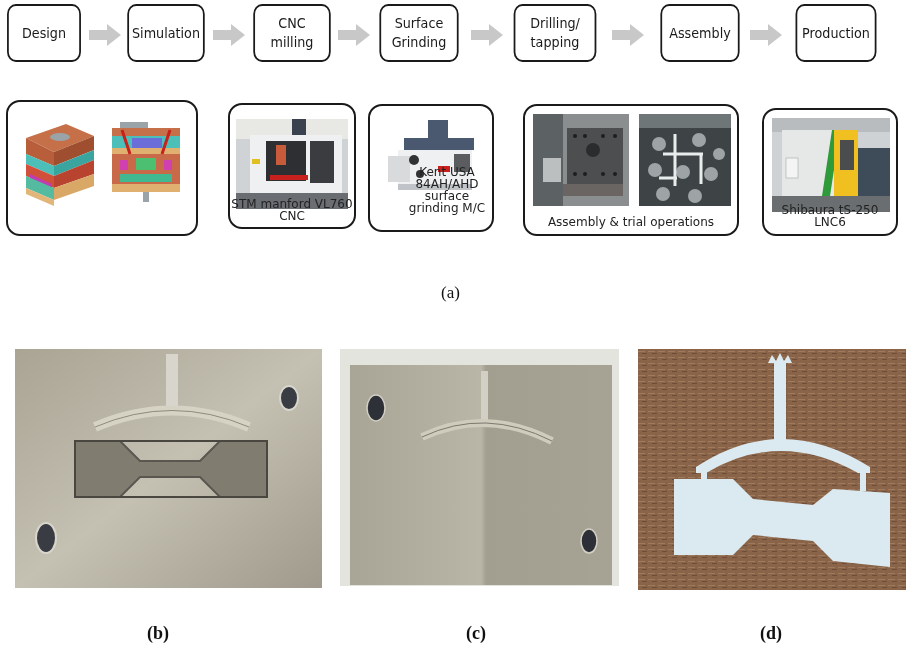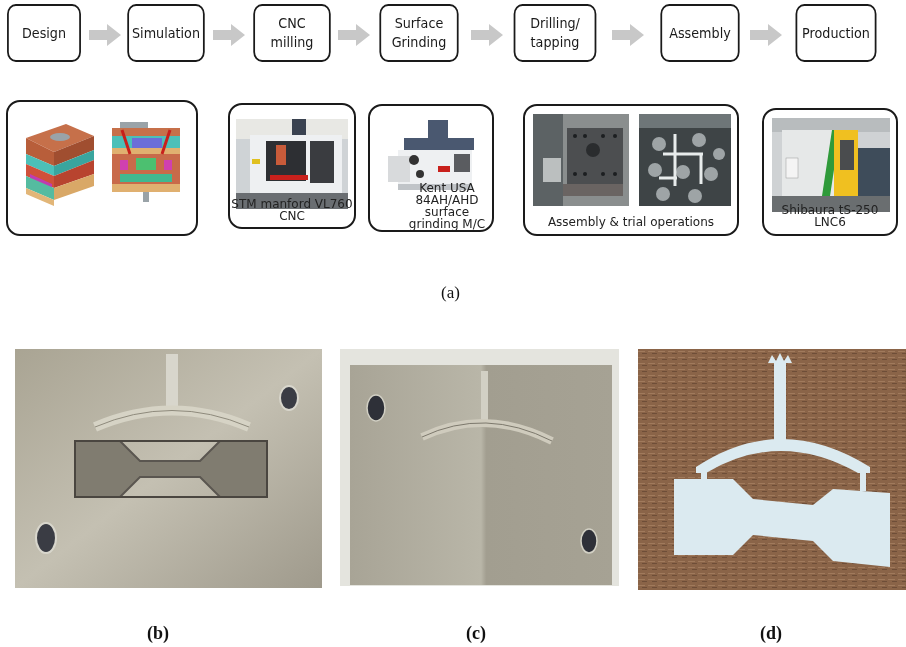--- a/index.html
+++ b/index.html
@@ -132,21 +132,21 @@
     <rect x="44" y="0" width="20" height="22" fill="#4a5870"></rect>
     <rect x="20" y="18" width="70" height="12" fill="#4a5870"></rect>
     <rect x="14" y="30" width="74" height="34" fill="#eef0f2"></rect>
     <rect x="4" y="36" width="22" height="26" fill="#d8dadc"></rect>
     <circle cx="30" cy="40" r="5" fill="#333"></circle>
     <circle cx="36" cy="54" r="4" fill="#333"></circle>
     <rect x="54" y="46" width="12" height="6" fill="#c8201c"></rect>
     <rect x="70" y="34" width="16" height="18" fill="#5a5c60"></rect>
     <rect x="14" y="64" width="74" height="6" fill="#c0c4c8"></rect>
   </svg>
-  <div class="cap" style="bottom:0;margin-left:32px;">Kent USA 84AH/AHD
+  <div class="cap" style="bottom:16px;margin-left:32px;">Kent USA 84AH/AHD
 surface grinding M/C</div>
 </div>
 
 <div class="card" style="left:523px;top:104px;width:216px;height:132px;">
   <svg class="pic" style="left:8px;top:8px;" width="96" height="92" viewBox="0 0 96 92">
     <rect width="96" height="92" fill="#8a8e8e"></rect>
     <rect x="0" y="0" width="30" height="92" fill="#5c6264"></rect>
     <rect x="34" y="14" width="56" height="56" fill="#4c4e50"></rect>
     <circle cx="60" cy="36" r="7" fill="#2a2c2e"></circle>
     <g fill="#1c1e20">

